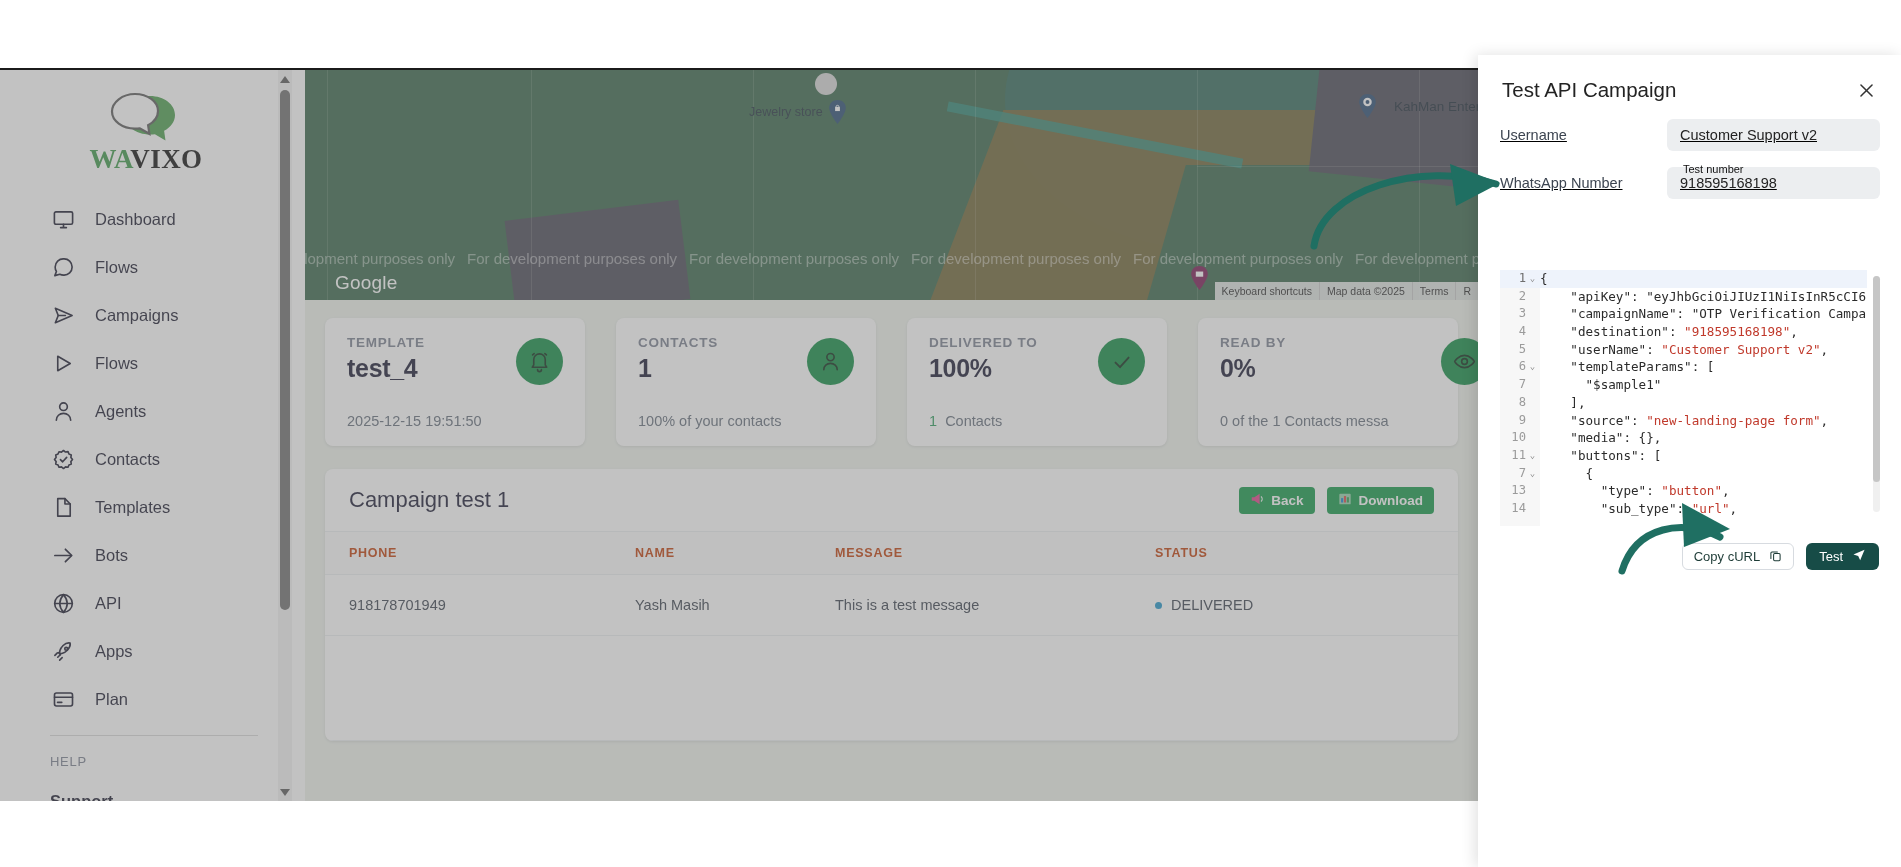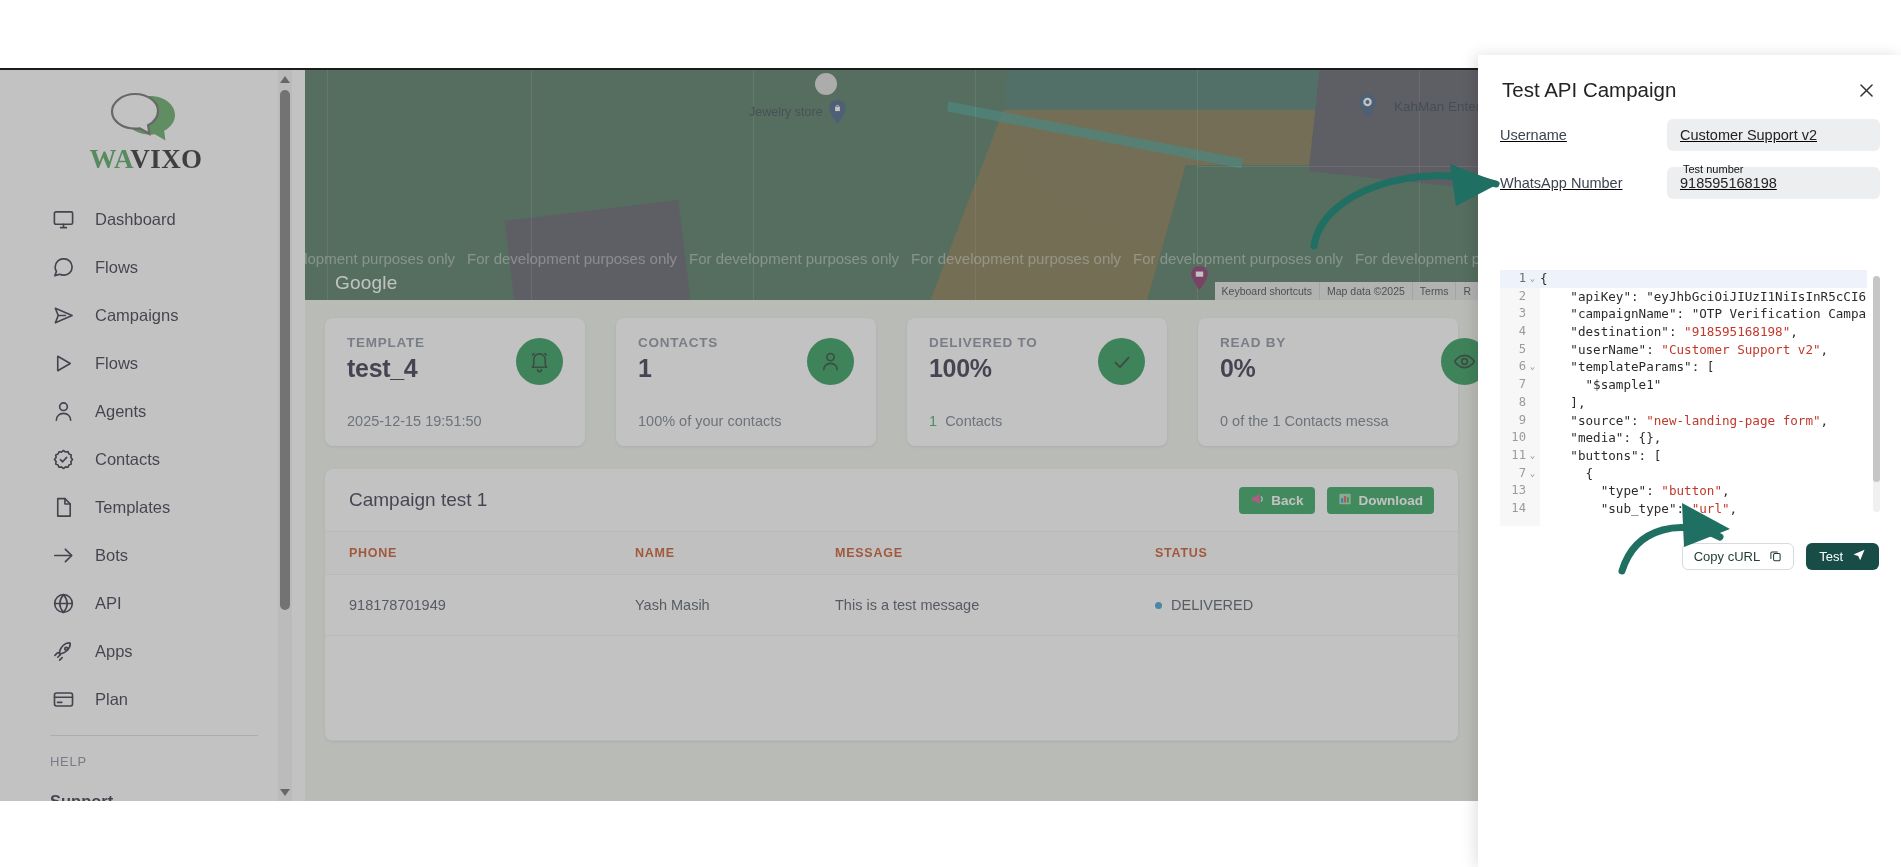--- a/index.html
+++ b/index.html
@@ -132,21 +132,21 @@
   
   .camp{
     position:absolute;left:20px;top:399px;width:1133px;height:auto;
     background:#ffffff;border-radius:8px;box-shadow:0 1px 3px rgba(0,0,0,0.10);
     overflow:hidden;
   }
   .camp-head{
     height:62px;display:flex;align-items:center;justify-content:space-between;
     padding:0 24px;box-sizing:border-box;
   }
-  .camp-title{font-size:19px;color:#1b1b33;font-weight:400;}
+  .camp-title{font-size:22px;color:#1b1b33;font-weight:400;}
   .camp-actions{display:flex;gap:12px;}
   .btn-green{
     display:flex;align-items:center;gap:7px;height:27px;padding:0 11px;
     background:#159949;color:#ffffff;border:none;border-radius:4px;
     font-size:13.5px;font-weight:700;cursor:pointer;font-family:inherit;white-space:nowrap;
   }
   .camp-table{width:100%;border-collapse:collapse;}
   .camp-table thead th{
     text-align:left;font-size:12.5px;letter-spacing:0.75px;color:#c2410c;
     font-weight:700;text-transform:uppercase;padding:14px 0 14px 0;

